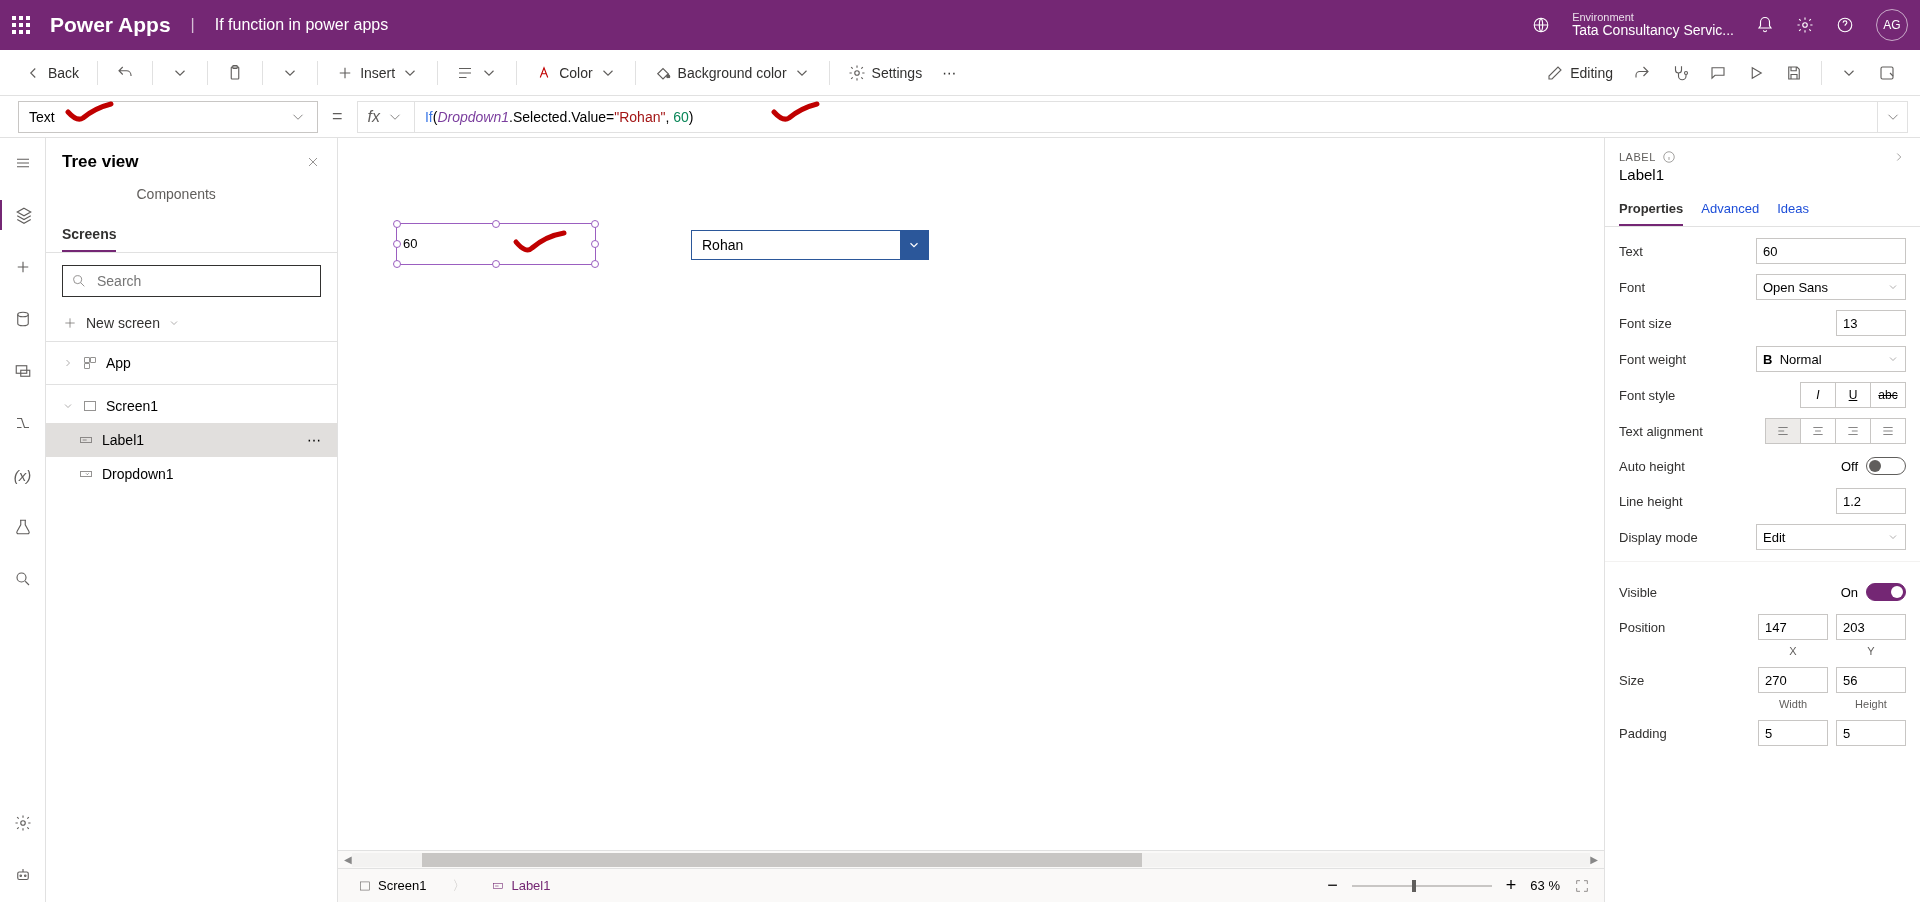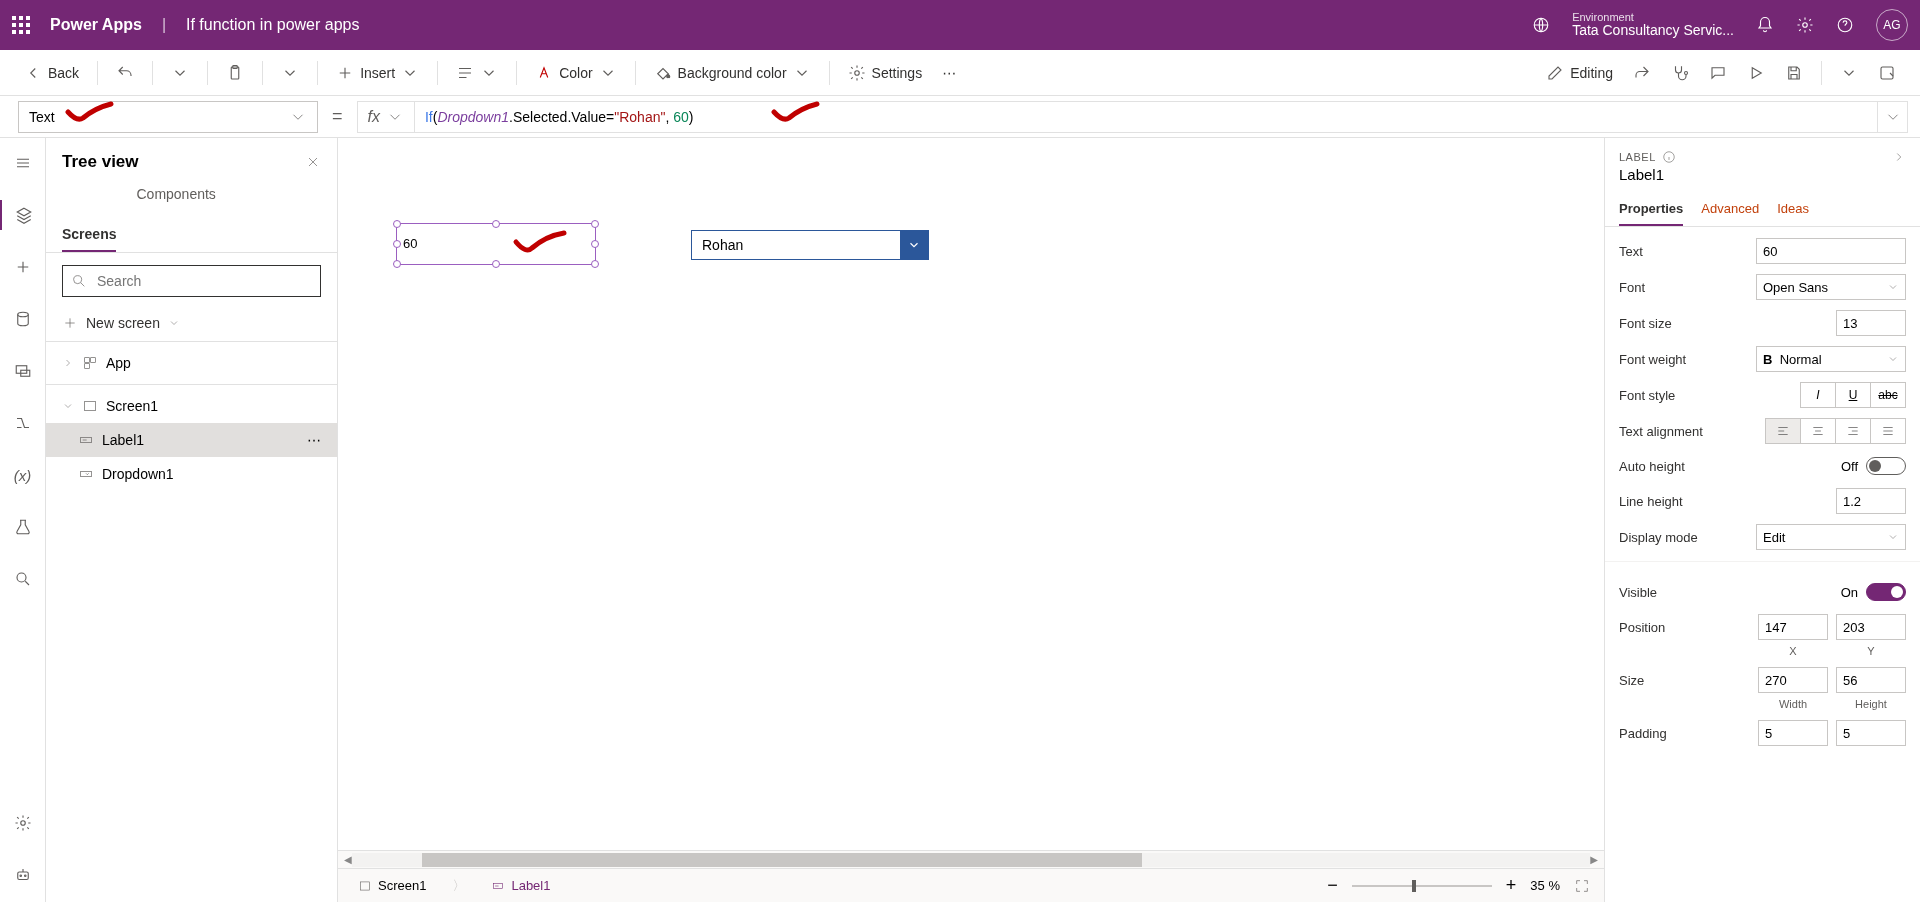--- a/index.html
+++ b/index.html
@@ -1,21 +1,21 @@
 <!DOCTYPE html>
 <html><head>
 <meta charset="utf-8">
 <style>
   * { box-sizing: border-box; font-family: "Segoe UI", Arial, sans-serif; }
   body { margin:0; padding:0; background:#fff; overflow:hidden; width:1920px; height:902px;}
   .topbar { background:#742774; color:#fff; height:50px; display:flex; align-items:center; padding:0 12px; justify-content:space-between;}
   .topbar-left { display:flex; align-items:center; gap:20px;}
   .waffle { width:18px; height:18px; display:grid; grid-template-columns:repeat(3,4px); grid-template-rows:repeat(3,4px); gap:3px;}
   .waffle span { background:#fff; width:4px; height:4px;}
-  .brand { font-size:16px; font-weight:600;}
+  .brand { font-size:21px; font-weight:600;}
   .apptitle { font-size:16px; font-weight:400;}
   .divider-pipe { opacity:.7;}
   .topbar-right { display:flex; align-items:center; gap:22px;}
   .env { line-height:1.1;}
   .env-lbl { font-size:11px; opacity:.85;}
   .env-val { font-size:14px;}
   .avatar-circle { width:32px; height:32px; border:1px solid rgba(255,255,255,0.6); border-radius:50%; display:flex; align-items:center; justify-content:center; font-size:12px;}
   svg.icon { width:18px; height:18px; }
   .topbar-right svg.icon { stroke:#fff; fill:none; stroke-width:1.5;}
   
@@ -82,21 +82,21 @@
   .status-item { display:flex; align-items:center; gap:6px; padding:2px 6px;}
   .status-item.sel { color:#742774;}
   .status-right { margin-left:auto; display:flex; align-items:center; gap:14px;}
   .zoom-track { width:140px; height:2px; background:#c8c6c4; position:relative;}
   .zoom-thumb { position:absolute; left:60px; top:-5px; width:4px; height:12px; background:#605e5c;}
   
   .prop-panel { width:316px; border-left:1px solid #e1e1e1; display:flex; flex-direction:column; font-size:13px; overflow:hidden;}
   .prop-type { padding:12px 14px 2px; color:#605e5c; font-size:11px; letter-spacing:.5px; display:flex; align-items:center; gap:6px; justify-content:space-between;}
   .prop-name { font-size:15px; padding:0 14px 10px;}
   .prop-tabs { display:flex; gap:18px; padding:0 14px; border-bottom:1px solid #e1e1e1;}
-  .prop-tab { padding:8px 0; cursor:pointer; color:#c2410c;}
+  .prop-tab { padding:8px 0; cursor:pointer; color:#1d4ed8;}
   .prop-tab.active { color:#323130; font-weight:600; border-bottom:2px solid #742774;}
   .prop-body { flex:1; overflow:auto; padding:6px 0;}
   .prop-row { display:flex; align-items:center; justify-content:space-between; padding:5px 14px; min-height:34px;}
   .prop-row label { color:#323130;}
   .prop-input { width:150px; height:26px; border:1px solid #c8c6c4; padding:0 6px; display:flex; align-items:center; background:#fff; font-size:13px;}
   .prop-input.small { width:70px;}
   .prop-select-box { width:150px; height:26px; border:1px solid #c8c6c4; display:flex; align-items:center; justify-content:space-between; padding:0 6px;}
   .btn-group { display:flex;}
   .btn-seg { width:36px; height:26px; border:1px solid #c8c6c4; margin-left:-1px; display:flex; align-items:center; justify-content:center; font-size:12px;}
   .btn-seg.active { background:#edebe9;}
@@ -504,21 +504,21 @@
             <path d="M7 12h6"></path>
           </svg>
         <span>Label1</span>
       </div>
       <div class="status-right">
         <span style="font-size:18px;cursor:pointer;">−</span>
         <div class="zoom-track">
             <div class="zoom-thumb"></div>
           </div>
         <span style="font-size:18px;cursor:pointer;">+</span>
-        <span>35 %</span>
+        <span>63 %</span>
         <svg class="icon" viewBox="0 0 24 24" style="stroke:#605e5c;fill:none;width:16px;height:16px;">
             <path d="M4 9V4h5M20 9V4h-5M4 15v5h5M20 15v5h-5"></path>
           </svg>
       </div>
     </div>
   </div>
 
   <div class="prop-panel">
     <div class="prop-type">
       <span style="display:flex;align-items:center;gap:6px;">

